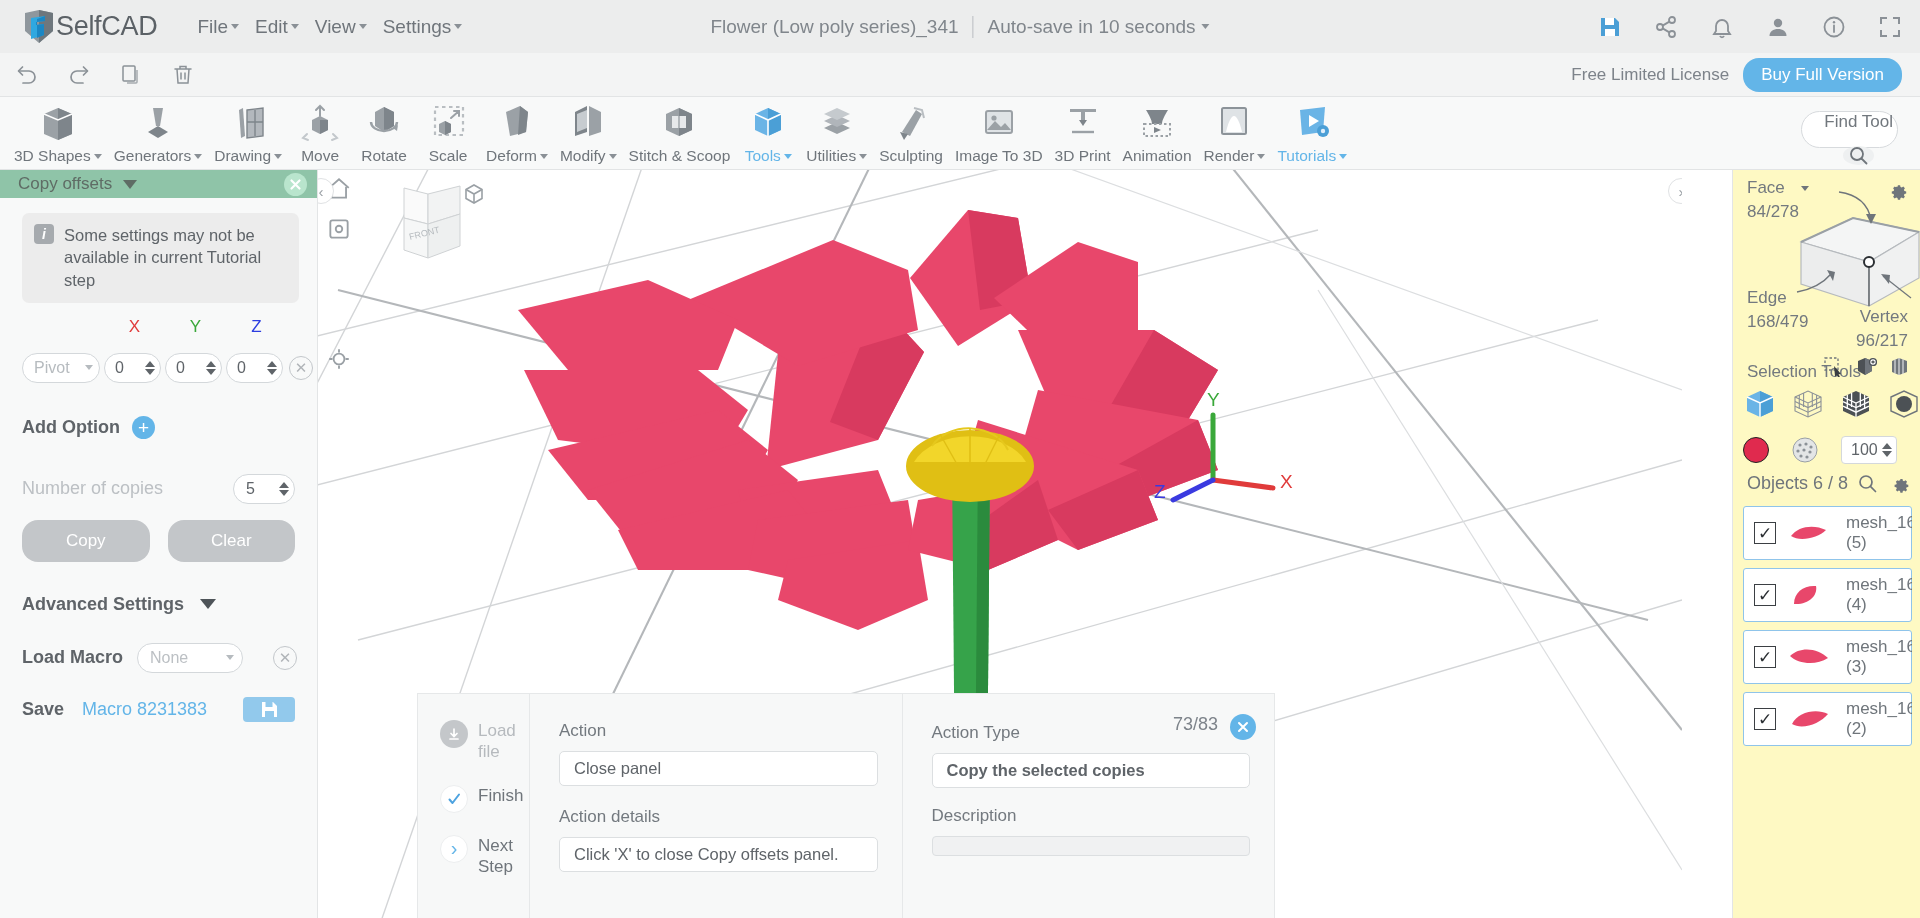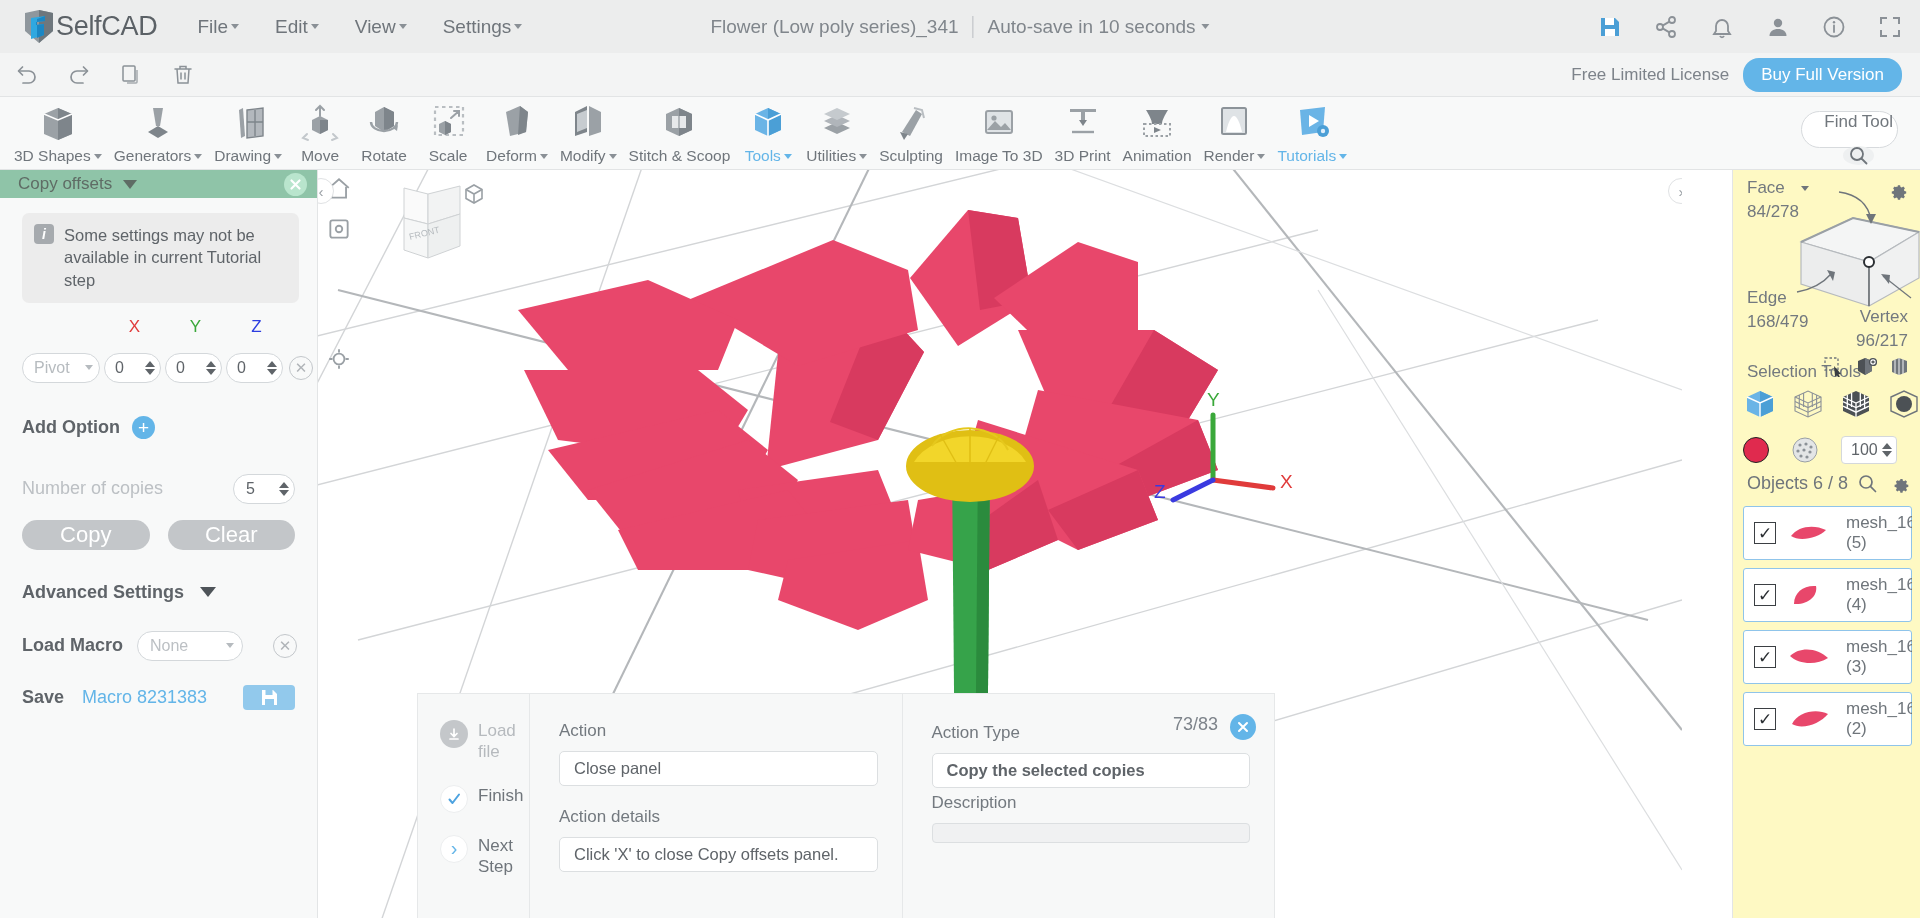--- a/index.html
+++ b/index.html
@@ -13,21 +13,21 @@
   .app { position:relative; width:1920px; height:918px; }
 
   
   .menubar {
     height:53px; background:#eceded; display:flex; align-items:center;
     padding-left:22px; position:relative;
   }
   .logo-wrap { display:flex; align-items:center; }
   .logo-mark { width:34px; height:36px; position:relative; }
   .logo-text { font-size:27px; color:#5b6166; letter-spacing:-.3px; }
-  .menu-items { display:flex; align-items:center; gap:36px; margin-left:40px; }
+  .menu-items { display:flex; align-items:center; gap:16px; margin-left:40px; }
   .menu-item { font-size:19px; color:#6f757b; cursor:pointer; display:flex; align-items:center; gap:3px;}
   .caret { width:0;height:0;border-left:4.5px solid transparent;border-right:4.5px solid transparent;border-top:5.5px solid #8a9096; display:inline-block; }
   .doc-title-wrap {
     position:absolute; left:50%; transform:translateX(-50%);
     display:flex; align-items:center; gap:14px; font-size:19px; color:#80868c;
     white-space:nowrap;
   }
   .title-sep { width:1px; height:22px; background:#b9bdc1; }
   .autosave { display:flex; align-items:center; gap:6px; }
   .menubar-right { position:absolute; right:18px; display:flex; align-items:center; gap:32px; }
@@ -106,22 +106,22 @@
   .xbtn { width:24px;height:24px;border-radius:50%;border:1.5px solid #c3c7cb;display:flex;align-items:center;justify-content:center;
           color:#b0b4b8;font-size:15px;margin-left:6px;cursor:pointer; }
   .addopt { display:flex; align-items:center; gap:12px; margin:33px 0 0 22px; }
   .addopt-lbl { font-size:18px; color:#5f6469; font-weight:bold; }
   .plus-btn { width:23px;height:23px;border-radius:50%;background:#63b5e8;color:#fff;display:flex;
               align-items:center;justify-content:center;font-size:19px;line-height:1;cursor:pointer; }
   .copies-row { display:flex; align-items:center; justify-content:space-between; margin:35px 22px 0 22px; }
   .copies-lbl { font-size:18px; color:#bcc0c4; }
   .copies-box { width:62px; }
   .btn-row { display:flex; gap:18px; margin:16px 22px 0 22px; }
-  .gbtn { flex:1; height:30px; border-radius:16px; background:#c3c6c9; color:#fff;
-          display:flex;align-items:center;justify-content:center;font-size:22px;cursor:pointer; }
+  .gbtn { flex:1; height:42px; border-radius:16px; background:#c3c6c9; color:#fff;
+          display:flex;align-items:center;justify-content:center;font-size:17px;cursor:pointer; }
   .adv { display:flex; align-items:center; gap:16px; margin:32px 0 0 22px; }
   .adv-lbl { font-size:18px; color:#5f6469; font-weight:bold; }
   .macro-row { display:flex; align-items:center; gap:14px; margin:28px 0 0 22px; }
   .macro-lbl { font-size:18px; color:#5f6469; font-weight:bold; }
   .macro-sel { width:106px; padding:0 8px 0 12px; }
   .macro-sel span { font-size:16px; color:#bcc0c4; }
   .save-row { display:flex; align-items:center; margin:24px 22px 0 22px; gap:18px; }
   .save-lbl { font-size:18px; color:#5f6469; font-weight:bold; }
   .macro-link { font-size:18px; color:#63b5e8; cursor:pointer; }
   .save-btn { margin-left:auto; width:52px;height:25px;background:#92c9ec;border-radius:4px;
@@ -771,21 +771,21 @@
         </div>
         <div class="tut-col second">
           <div class="tut-count">73/83</div>
           <div class="tut-close">
             <svg width="12" height="12" viewBox="0 0 12 12" stroke="#fff" stroke-width="2" stroke-linecap="round">
                 <path d="M2 2 10 10M10 2 2 10"></path>
               </svg>
           </div>
           <div class="fld-lbl" style="margin-top:2px;">Action Type</div>
           <div class="fld-in bold">Copy the selected copies</div>
-          <div class="fld-lbl" style="margin-top:5px;">Description</div>
+          <div class="fld-lbl" style="margin-top:18px;">Description</div>
           <div class="fld-in empty"></div>
         </div>
       </div>
     </div>
 
     <div class="rightpanel">
       <span class="rp-gear">
         <svg width="20" height="20" viewBox="0 0 20 20" fill="#6f757b">
             <path d="M10 6.6a3.4 3.4 0 1 0 0 6.8 3.4 3.4 0 0 0 0-6.8zm8.2 4.8-1.8-.4a6.6 6.6 0 0 0-.5-1.3l1-1.5-1.6-1.6-1.5 1a6.6 6.6 0 0 0-1.3-.5l-.4-1.8h-2.2l-.4 1.8c-.45.12-.88.3-1.3.5l-1.5-1-1.6 1.6 1 1.5c-.2.42-.38.85-.5 1.3l-1.8.4v2.2l1.8.4c.12.45.3.88.5 1.3l-1 1.5 1.6 1.6 1.5-1c.42.2.85.38 1.3.5l.4 1.8h2.2l.4-1.8c.45-.12.88-.3 1.3-.5l1.5 1 1.6-1.6-1-1.5c.2-.42.38-.85.5-1.3l1.8-.4z"></path>
           </svg>

